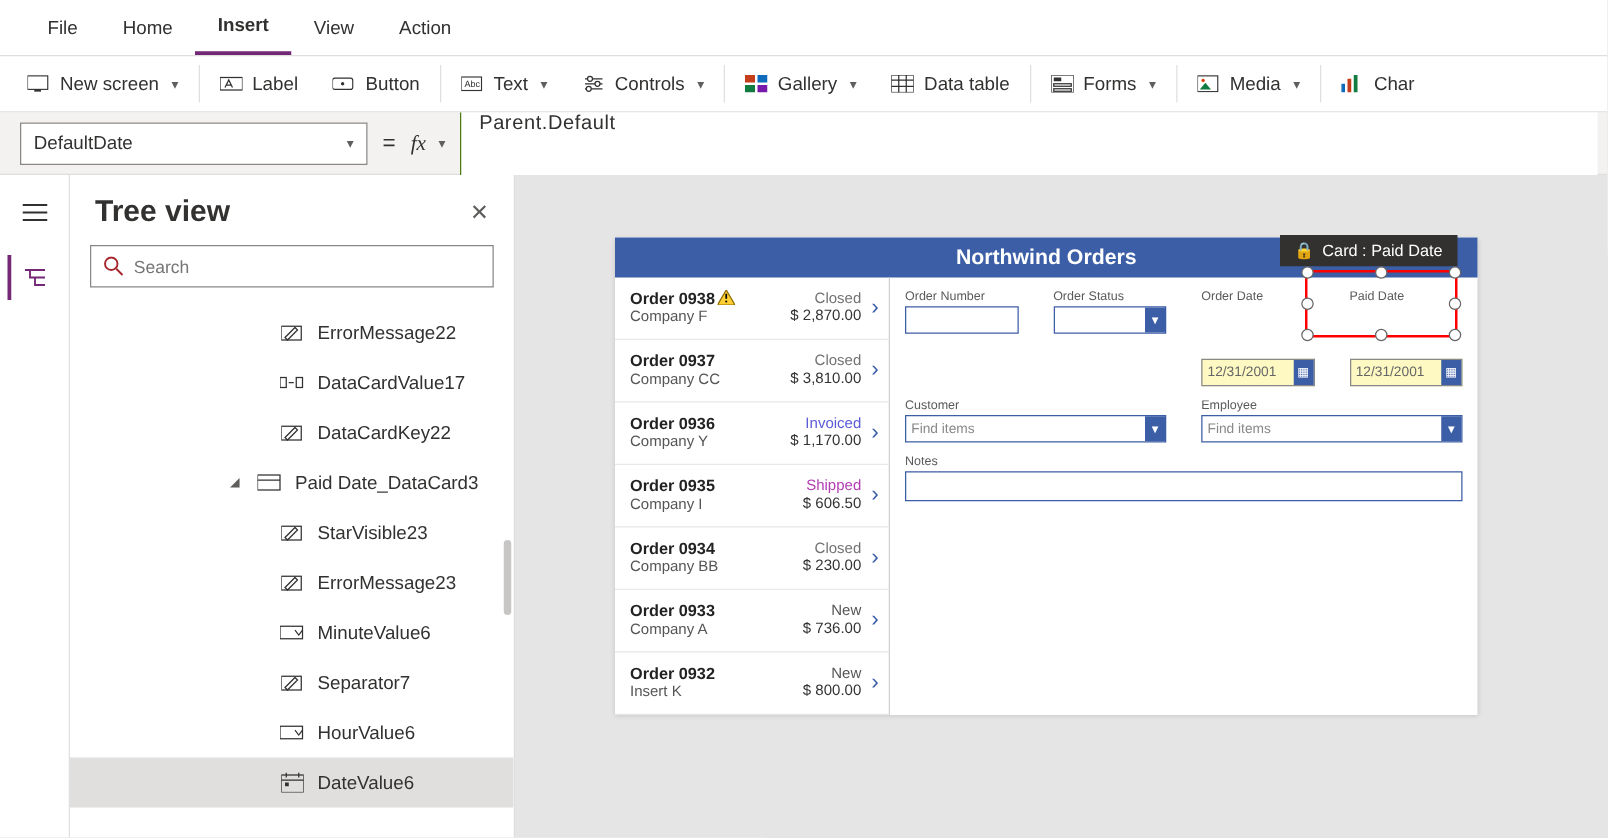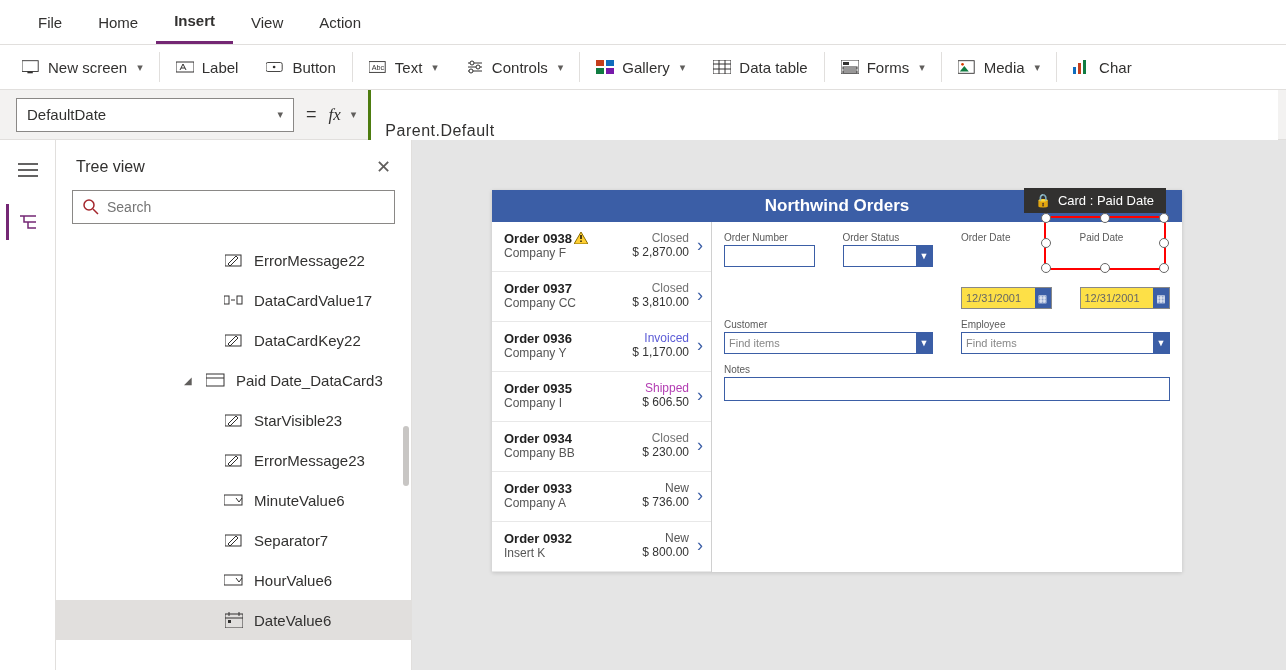--- a/index.html
+++ b/index.html
@@ -15,32 +15,32 @@
 .ribbon-btn { display: flex; align-items: center; height: 52px; padding: 0 14px; gap: 8px; cursor: pointer; font-size: 15px; white-space: nowrap; }
 .ribbon-sep { width: 1px; height: 30px; background: #e1dfdd; margin: 0 2px; }
 .ribbon-icon { display: inline-flex; width: 18px; height: 14px; }
 .chev { font-size: 11px; color: #605e5c; margin-left: 2px; }
 
 
 .formula-bar { display: flex; align-items: center; height: 50px; background: #f3f2f1; border-bottom: 1px solid #e1dfdd; padding: 0 8px 0 16px; gap: 12px; }
 .prop-select { width: 278px; height: 34px; background: #fff; border: 1px solid #8a8886; padding: 0 10px; display: flex; align-items: center; justify-content: space-between; font-size: 15px; }
 .fx-box { display: flex; align-items: center; gap: 8px; }
 .fx-label { font-style: italic; font-family: Georgia, serif; font-size: 17px; }
-.formula-input { flex: 1; height: 50px; background: #fff; border-left: 3px solid #4d7c0f; padding: 0 14px; display: flex; align-items: flex-end; font-family: Consolas, monospace; font-size: 16px; letter-spacing: 0.5px; }
+.formula-input { flex: 1; height: 50px; background: #fff; border-left: 1px solid #4d7c0f; padding: 0 14px; display: flex; align-items: flex-start; font-family: Consolas, monospace; font-size: 16px; letter-spacing: 0.5px; }
 
 
 .main { display: flex; height: calc(670px - 44px - 46px - 50px); }
 .left-rail { width: 56px; background: #fff; border-right: 1px solid #e1dfdd; display: flex; flex-direction: column; align-items: center; padding-top: 12px; gap: 16px; }
 .rail-btn { width: 40px; height: 36px; display: flex; align-items: center; justify-content: center; cursor: pointer; }
 .rail-btn.active { border-left: 3px solid #742774; margin-left: -3px; }
 
 
 .tree-panel { width: 356px; background: #fff; border-right: 1px solid #e1dfdd; display: flex; flex-direction: column; overflow: hidden; }
 .tree-header { display: flex; align-items: center; justify-content: space-between; padding: 16px 20px 12px 20px; }
-.tree-title { font-size: 16px; font-weight: 400; }
+.tree-title { font-size: 24px; font-weight: 700; }
 .tree-close { font-size: 18px; cursor: pointer; color: #605e5c; }
 .tree-search { margin: 0 16px 12px 16px; border: 1px solid #8a8886; height: 34px; display: flex; align-items: center; padding: 0 10px; gap: 8px; }
 .tree-search input { border: none; outline: none; flex: 1; font-size: 14px; background: transparent; }
 .tree-list { flex: 1; overflow-y: auto; padding-top: 4px; position: relative; }
 .tree-row { display: flex; align-items: center; height: 40px; padding-left: 36px; gap: 10px; cursor: pointer; font-size: 15px; }
 .tree-row.indent1 { padding-left: 128px; }
 .tree-row.indent2 { padding-left: 168px; }
 .tree-row.selected { background: #e1dfdd; }
 .tree-row .caret { width: 12px; font-size: 10px; color: #605e5c; }
 .tree-icon { width: 20px; height: 16px; display: inline-flex; align-items: center; justify-content: center; }
@@ -65,21 +65,21 @@
 .st-Shipped { color: #b33db3; }
 .st-New { color: #555; }
 
 .form-area { flex: 1; padding: 10px 12px; position: relative; }
 .form-row { display: flex; gap: 28px; margin-bottom: 10px; }
 .form-field { flex: 1; }
 .form-label { font-size: 10px; color: #5a5a5a; margin-bottom: 2px; }
 .form-input { width: 100%; height: 22px; border: 1px solid #3b5ea6; background: #fff; font-size: 11px; padding: 0 4px; }
 .form-select { width: 100%; height: 22px; border: 1px solid #3b5ea6; background: #fff; display: flex; align-items: center; font-size: 11px; position: relative; }
 .form-select .sel-arrow { position: absolute; right: 0; top: 0; width: 16px; height: 100%; background: #3b5ea6; color: #fff; display: flex; align-items: center; justify-content: center; font-size: 9px; }
-.form-date { width: 100%; height: 22px; border: 1px solid #888; background: #fde047; display: flex; align-items: center; font-size: 11px; padding: 0 4px; position: relative; color: #666; margin-top: 44px; }
+.form-date { width: 100%; height: 22px; border: 1px solid #888; background: #fef9c3; display: flex; align-items: center; font-size: 11px; padding: 0 4px; position: relative; color: #666; margin-top: 44px; }
 .form-date .cal { position: absolute; right: 0; top: 0; width: 16px; height: 100%; background: #3b5ea6; color: #fff; display: flex; align-items: center; justify-content: center; font-size: 10px; }
 .form-combo { width: 100%; height: 22px; border: 1px solid #3b5ea6; background: #fff; display: flex; align-items: center; font-size: 11px; padding: 0 4px; position: relative; color: #888; }
 .form-combo .sel-arrow { position: absolute; right: 0; top: 0; width: 16px; height: 100%; background: #3b5ea6; color: #fff; display: flex; align-items: center; justify-content: center; font-size: 9px; }
 .notes-input { width: 100%; height: 24px; border: 1px solid #3b5ea6; background: #fff; }
 
 
 .sel-card { position: absolute; border: 2px solid red; border-radius: 2px; pointer-events: none; }
 .sel-handle { position: absolute; width: 10px; height: 10px; border: 1px solid #666; border-radius: 50%; background: #fff; }
 .card-badge { position: absolute; right: -2px; top: -30px; background: #323130; color: #fff; padding: 5px 12px; font-size: 13px; display: flex; align-items: center; gap: 6px; white-space: nowrap; }
 

